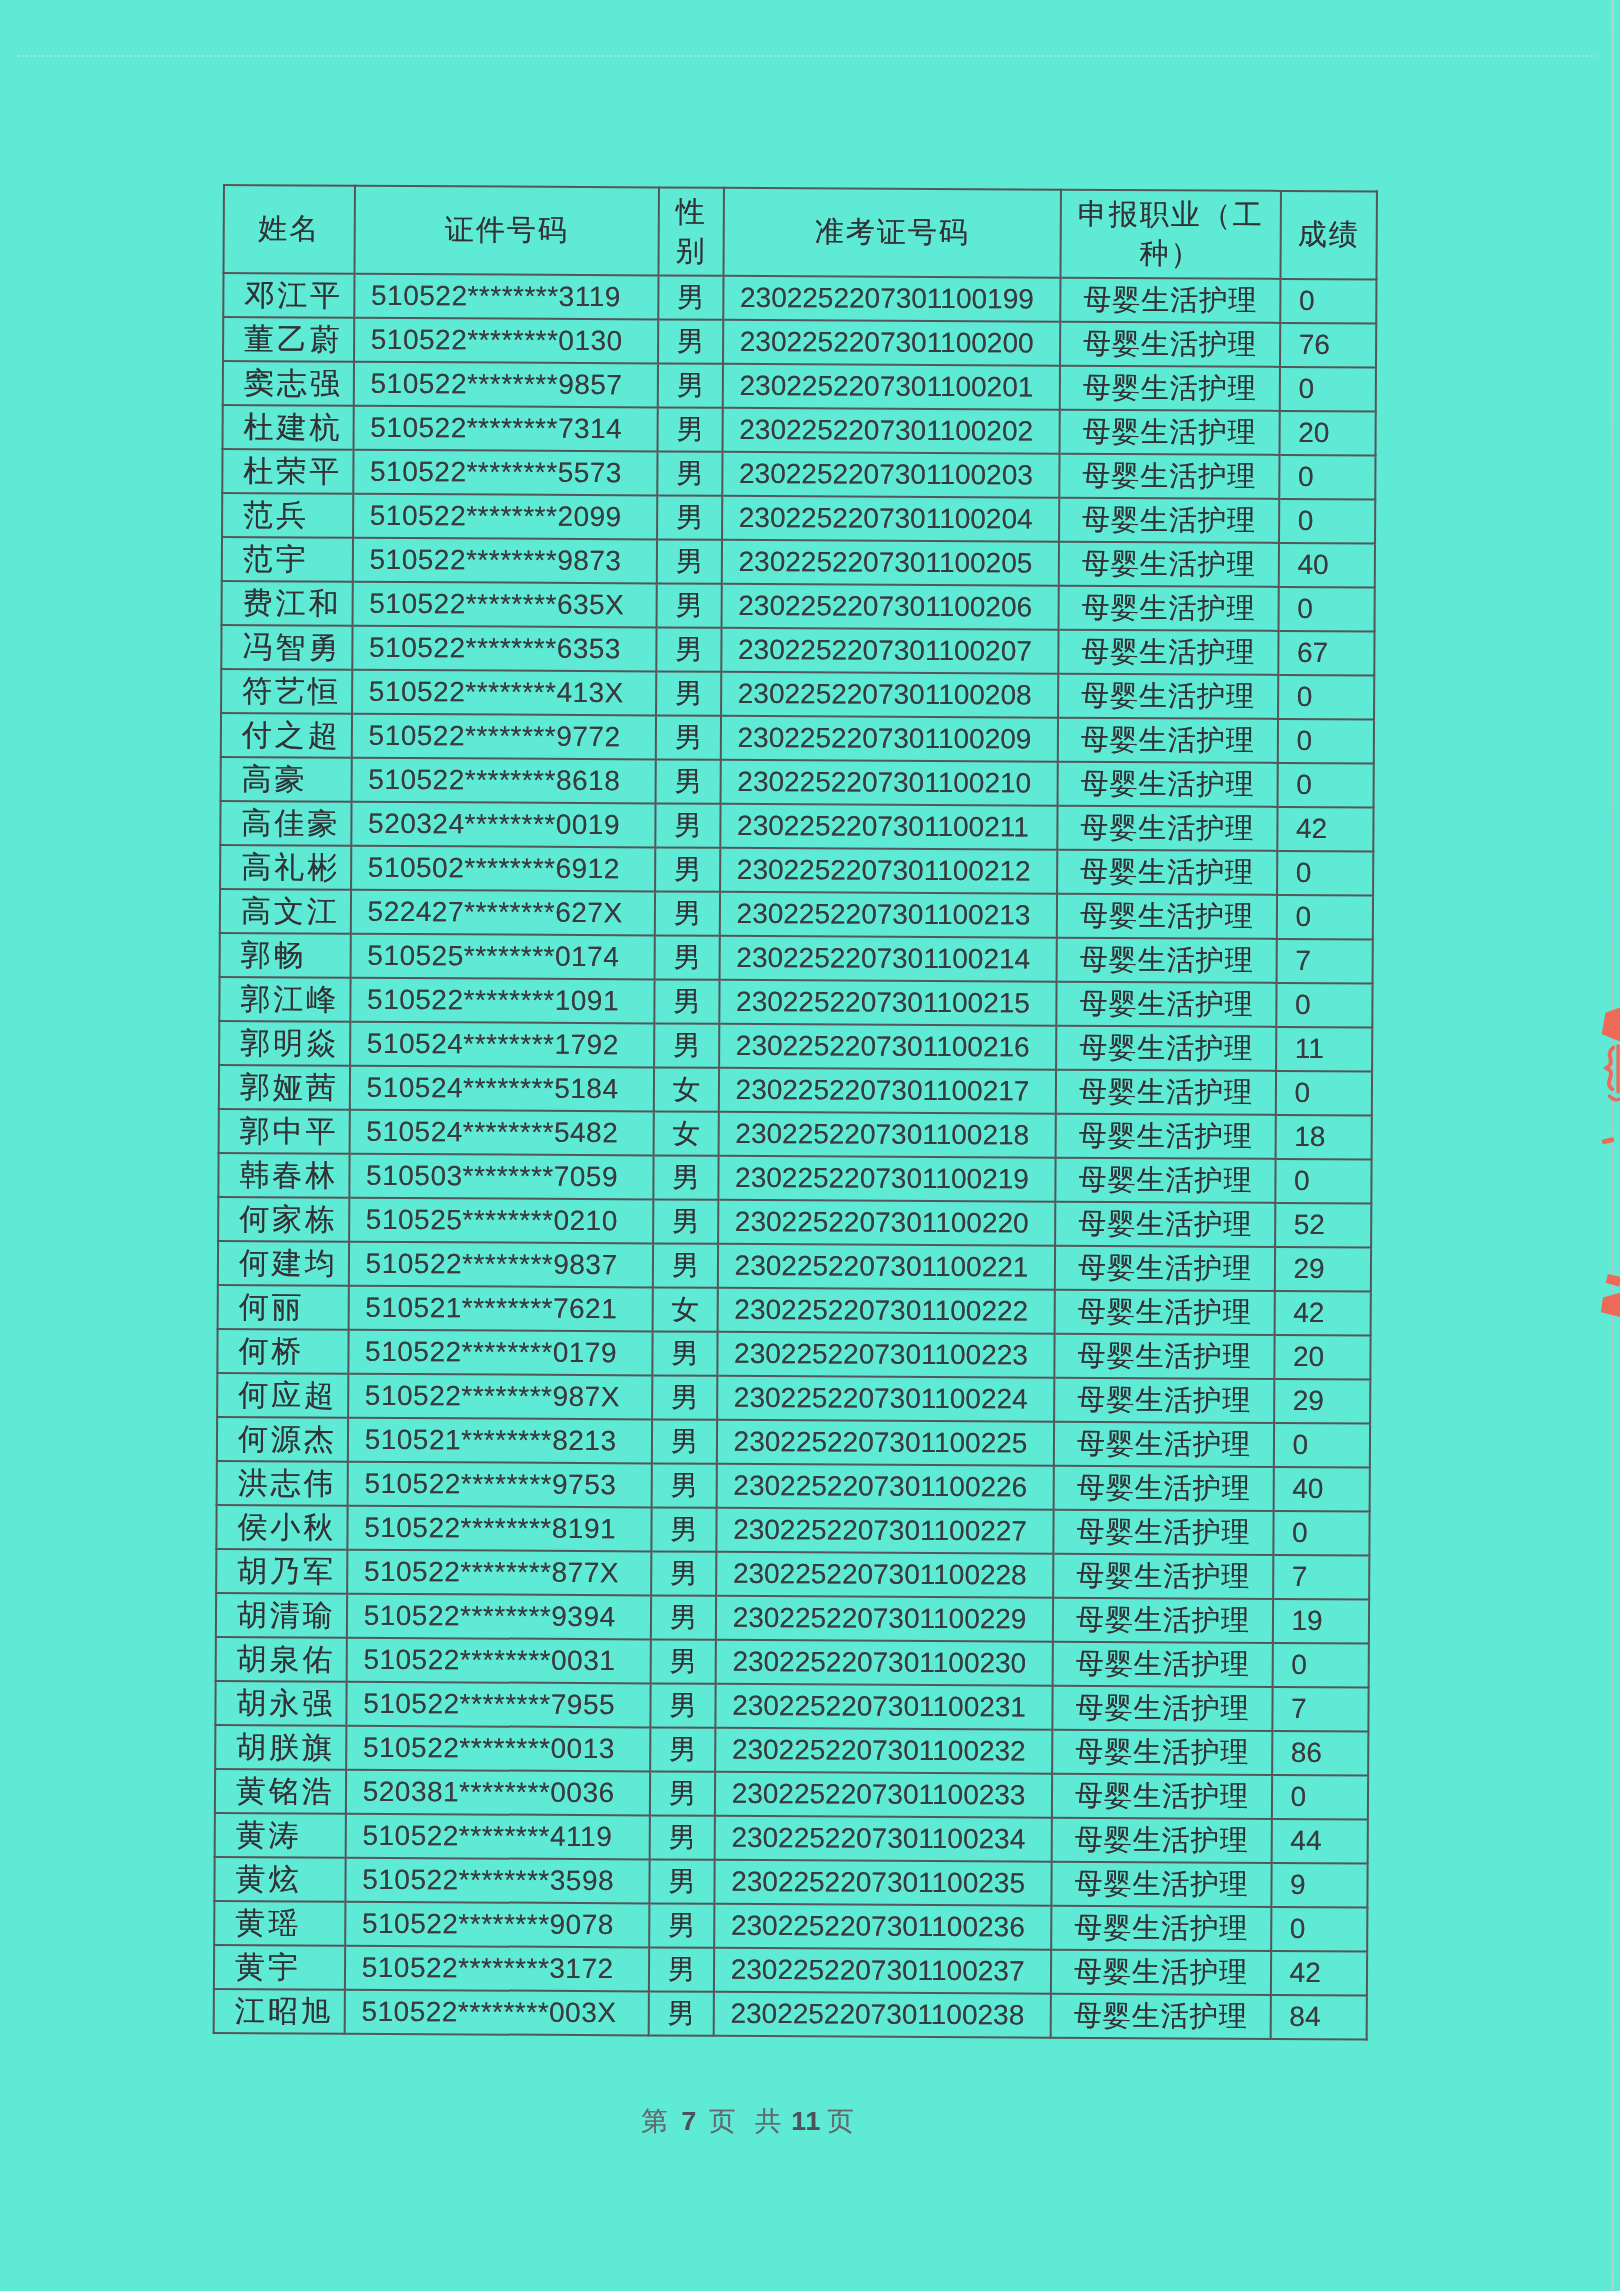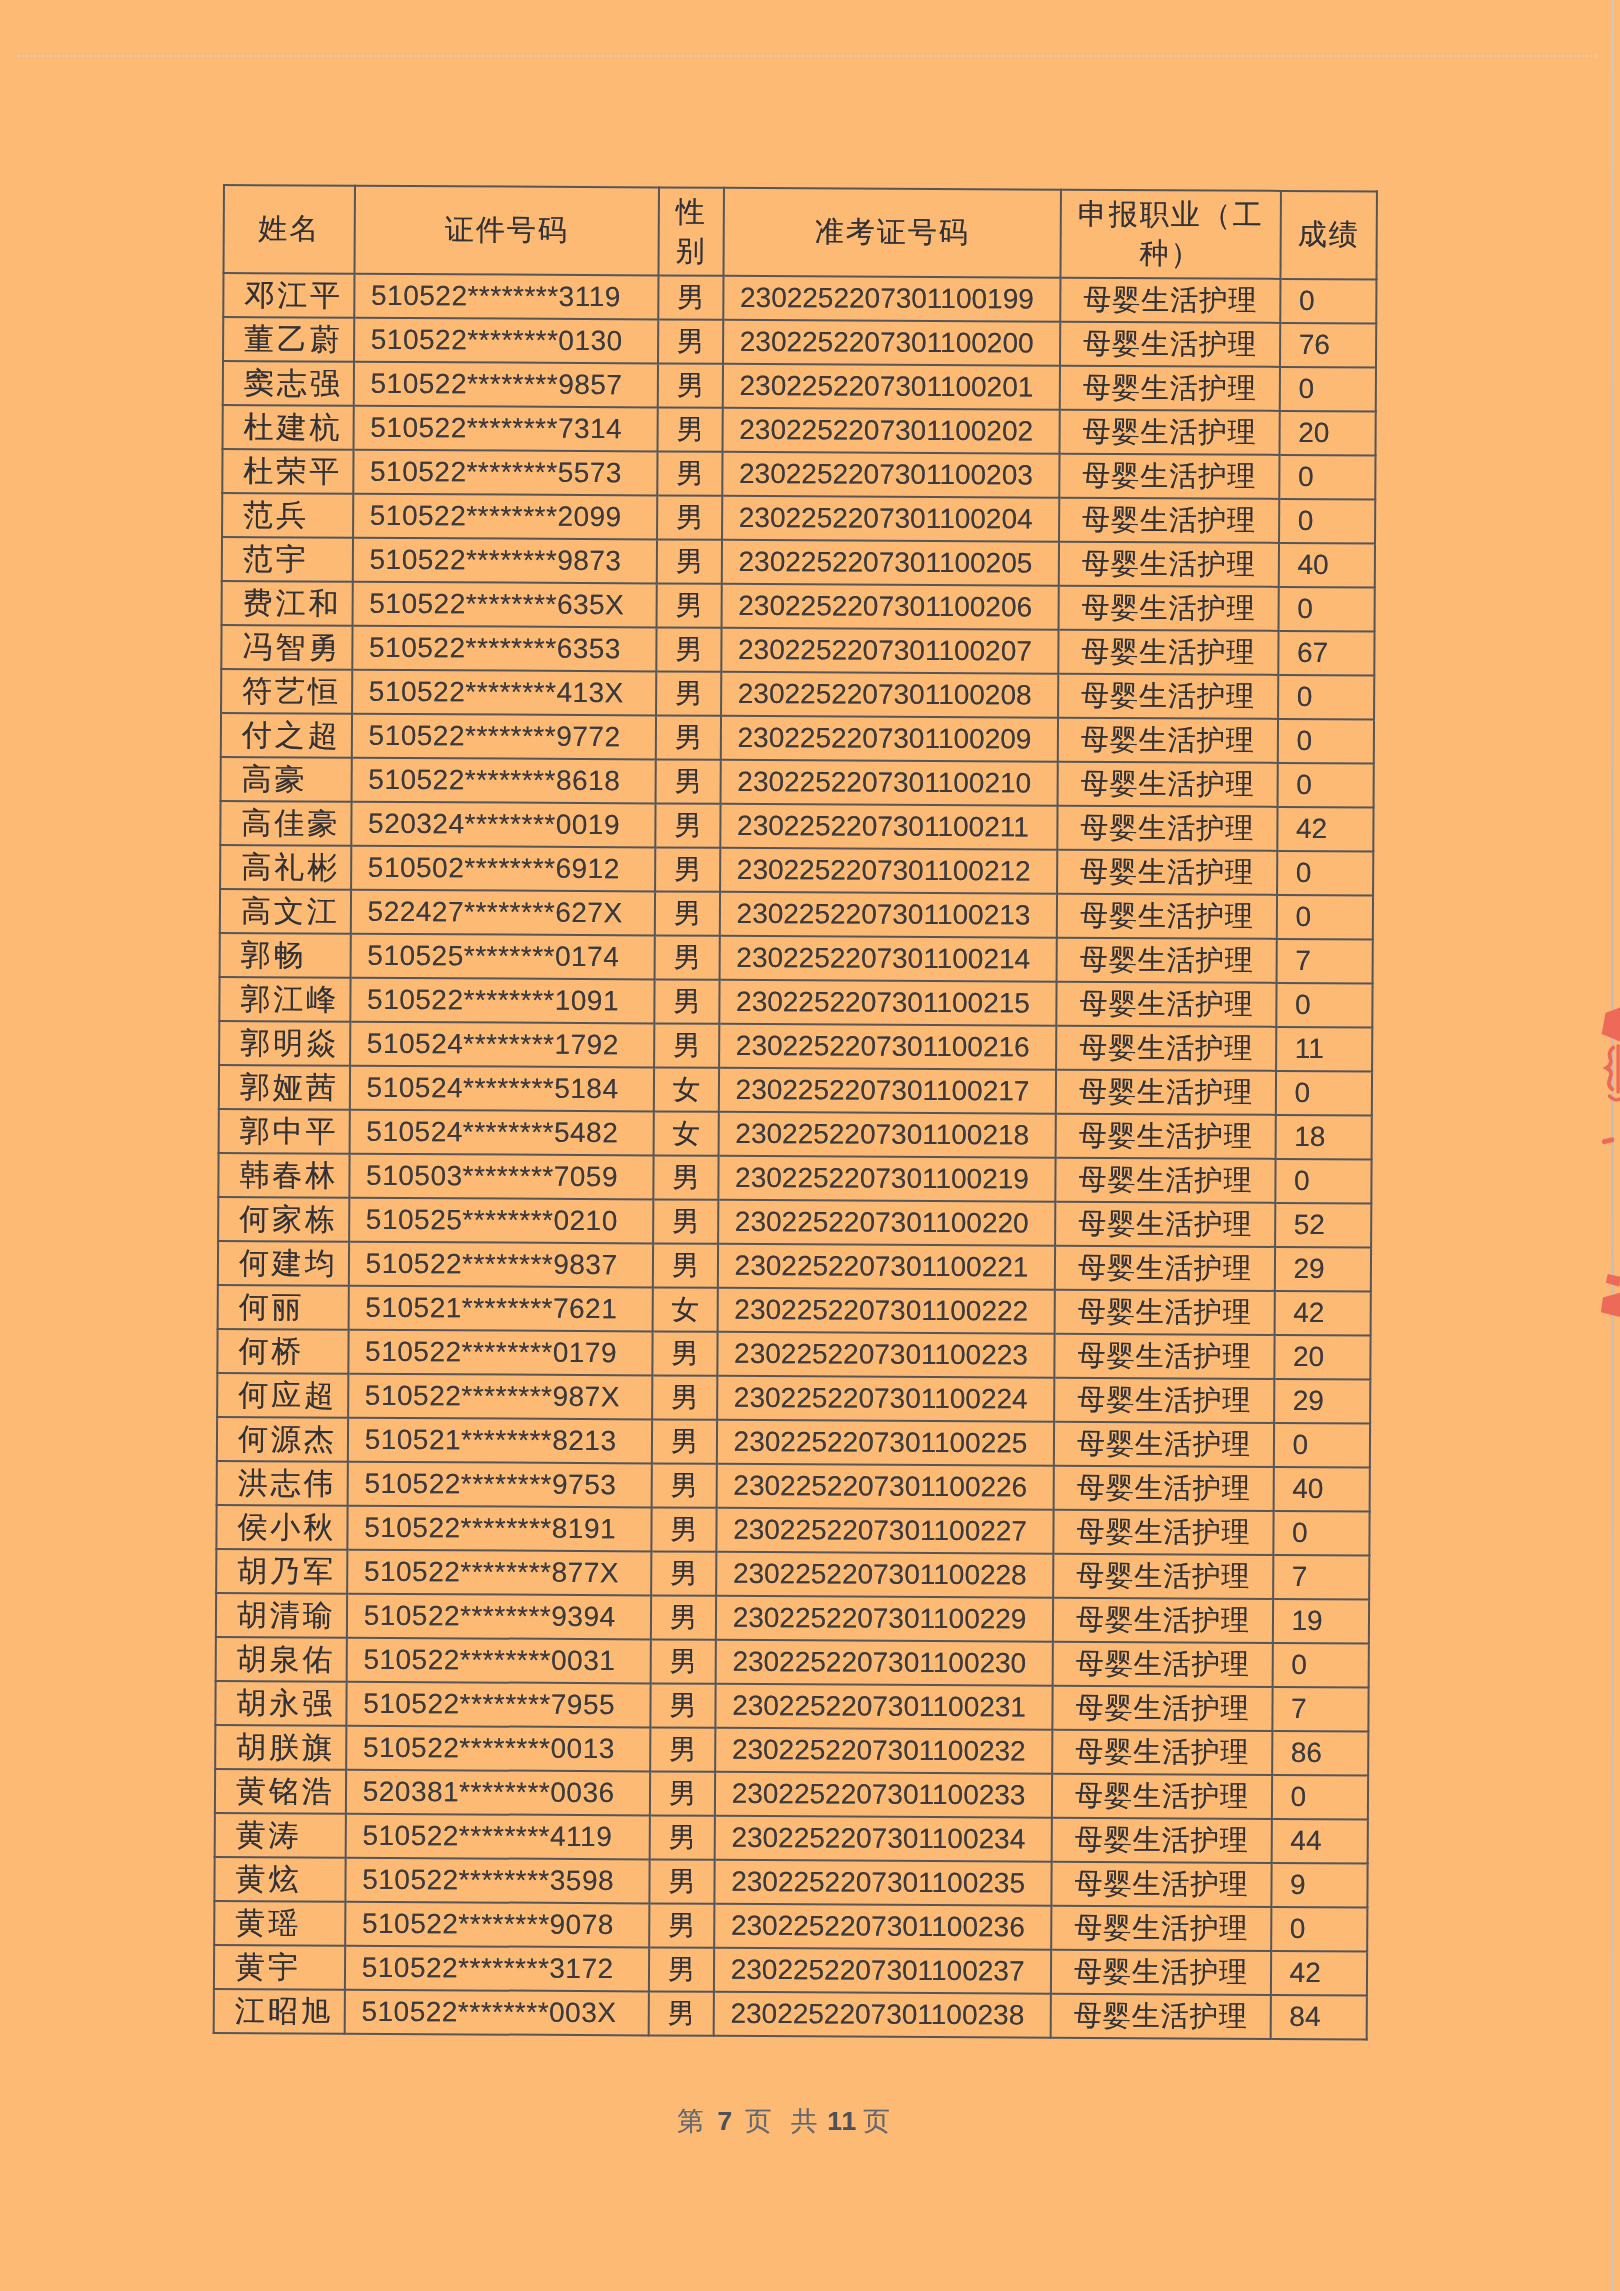--- a/index.html
+++ b/index.html
@@ -1,21 +1,21 @@
 <!DOCTYPE html>
 <html><head>
 <meta charset="utf-8">
 <style>
   * { margin: 0; padding: 0; box-sizing: border-box; }
   html, body { background: #e9e9e9; }
   .page {
     position: relative;
     width: 1620px;
     height: 2292px;
-    background: #fdba74;
+    background: #5eead4;
     overflow: hidden;
     font-family: "Liberation Serif", "DejaVu Serif", serif;
     color: #323236;
   }
   
   .scan-topline {
     position: absolute;
     top: 55px; left: 17.6px; width: 1578px; height: 0;
     border-top: 2px dotted #d7d7da;
     opacity: 0.65;
@@ -81,21 +81,21 @@
     font-size: 27.4px;
     text-align: center;
   }
   td.cell-occ {
     font-size: 28px;
     text-align: center;
     letter-spacing: 1px;
   }
   .footer {
     position: absolute;
-    left: 608px; top: 2103px;
+    left: 572px; top: 2103px;
     width: 353px;
     text-align: center;
     font-size: 26.5px;
     color: #63676f;
     letter-spacing: 2px;
     text-shadow: 0 0 0.5px rgba(90,94,104,0.5);
   }
   .footer .num {
     font-family: "Liberation Sans", "DejaVu Sans", sans-serif;
     font-weight: 700;

